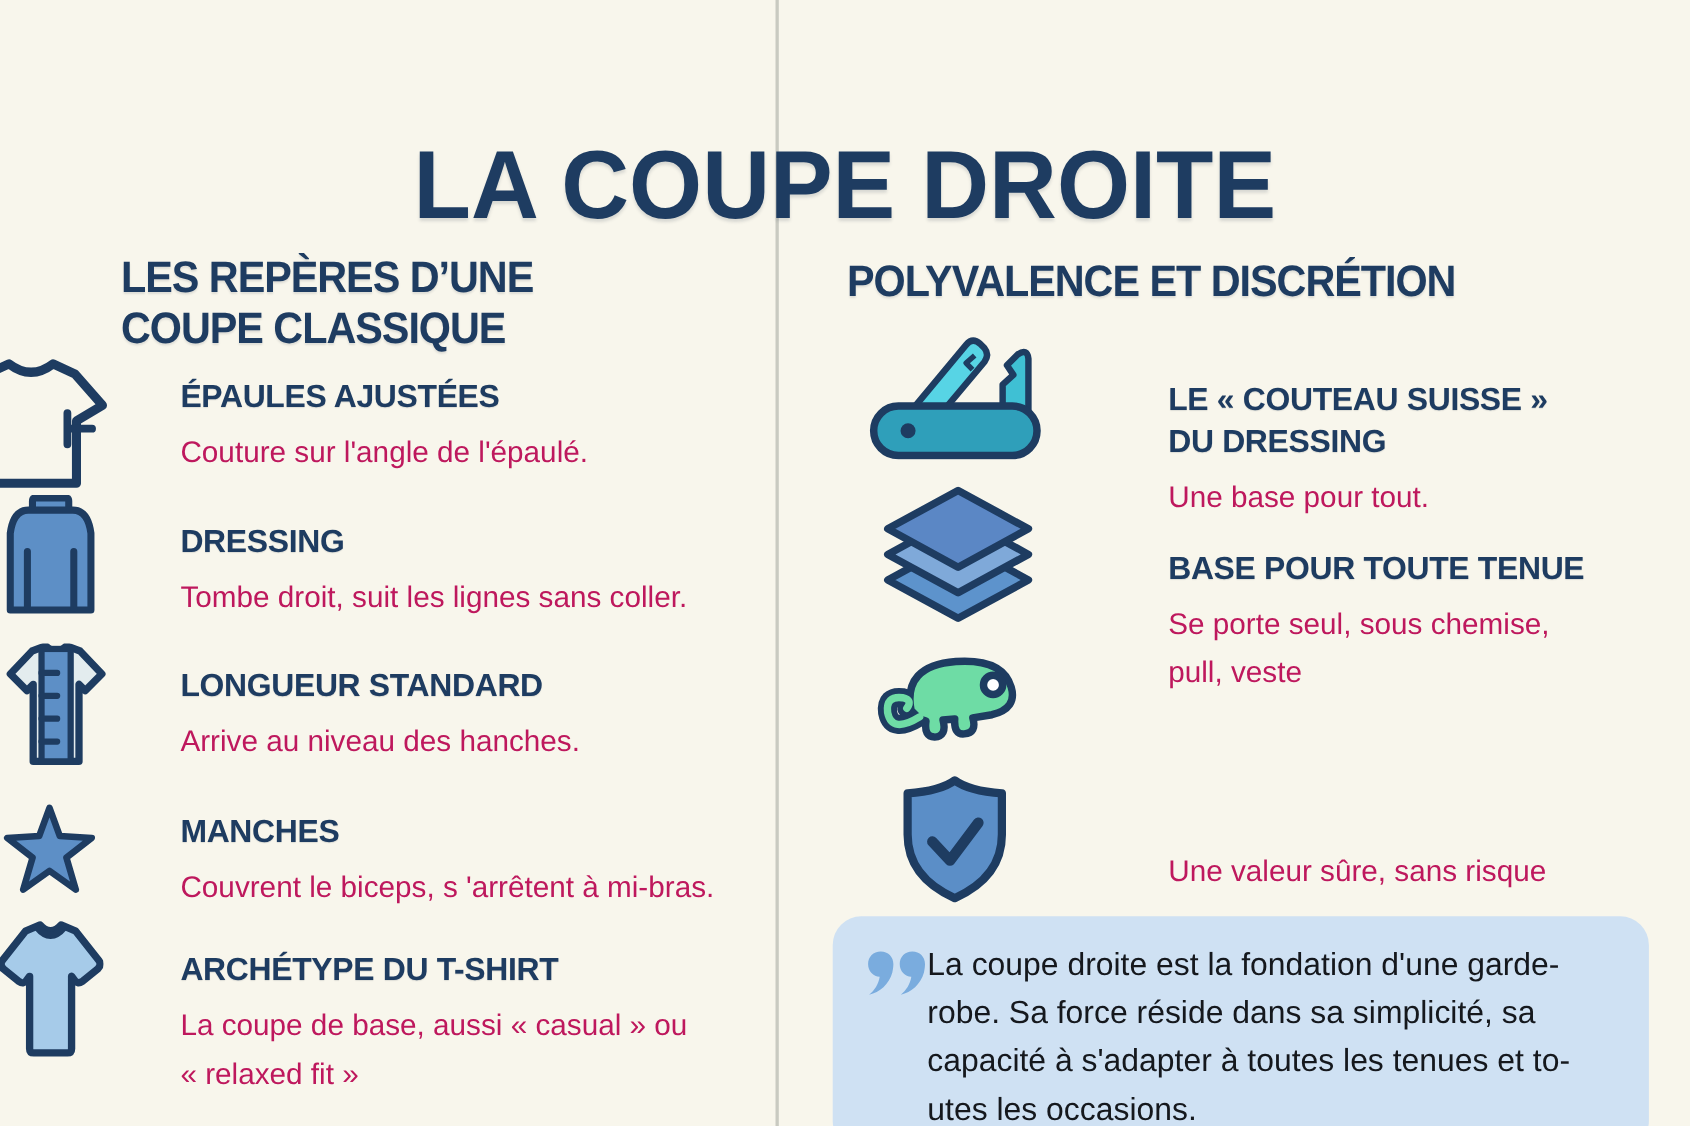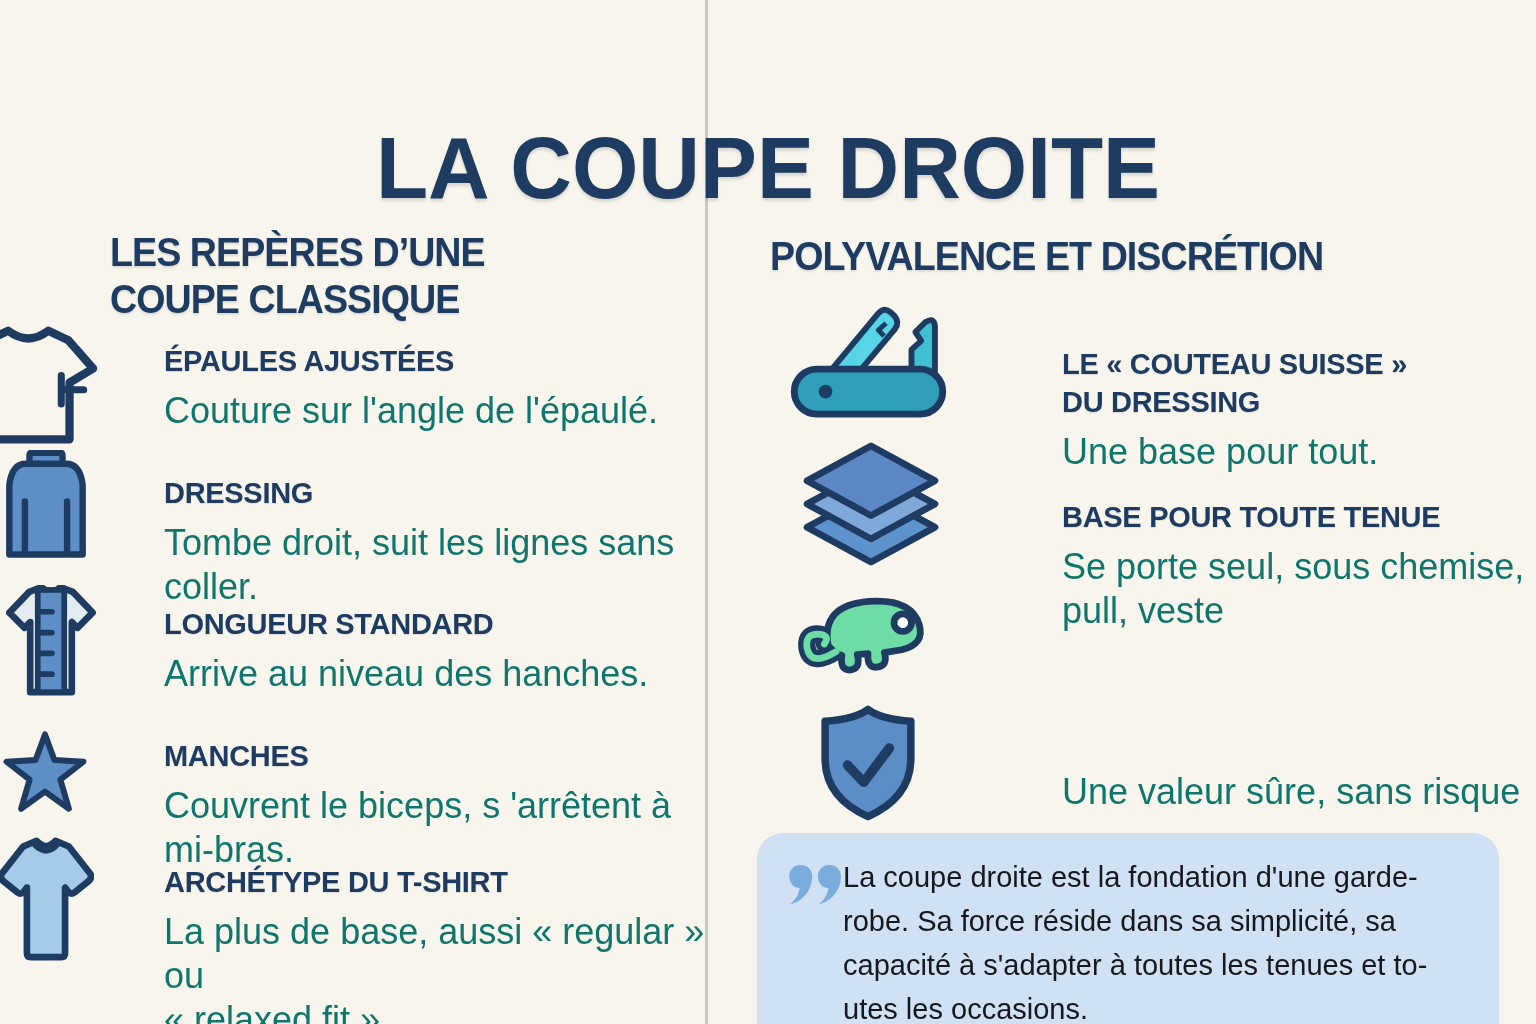--- a/index.html
+++ b/index.html
@@ -27,21 +27,21 @@
   .icon{position:absolute;}
   .txt{position:absolute;top:0;}
   .left-txt{left:164px;width:565px;}
   .right-txt{left:1062px;width:510px;margin-top:48px;}
   .item-title{
     font-size:29px;font-weight:700;color:#1e3c61;line-height:38px;
     letter-spacing:-0.3px;white-space:pre-line;
     text-shadow:0 1px 1px rgba(30,40,60,0.12);
   }
   .item-desc{
-    margin-top:9px;font-size:36px;line-height:44px;color:#0f766e;
+    margin-top:9px;font-size:27px;line-height:44px;color:#be185d;
     white-space:pre-line;
   }
   .quote-box{
     position:absolute;left:757px;top:833px;width:742px;height:212px;
     background:#cfe1f3;border-radius:26px;
   }
   .quote-glyph{position:absolute;left:30px;top:30px;}
   .quote-text{
     position:absolute;left:86px;top:22px;width:625px;
     font-size:29px;line-height:44px;color:#15181d;white-space:pre-line;
@@ -112,21 +112,21 @@
 
 <div class="row" style="top:863px">
   <div class="icon" style="left:-2px;top:-26px">
     <svg width="96" height="124" viewBox="0 0 100 130">
       <path d="M26 10 L40 4 Q50 15 60 4 L74 10 L96 38 Q99 42 95 46 L80 58 Q76 61 73 57 L70 53 L70 122 Q70 126 66 126 L34 126 Q30 126 30 122 L30 53 L27 57 Q24 61 20 58 L5 46 Q1 42 4 38 Z" fill="#a6cbe9" stroke="#1e3c61" stroke-width="7" stroke-linejoin="round"></path>
       <path d="M37 6 Q50 22 63 6" fill="none" stroke="#1e3c61" stroke-width="7"></path>
     </svg>
   </div>
   <div class="txt left-txt">
     <div class="item-title">ARCHÉTYPE DU T-SHIRT</div>
-    <div class="item-desc">La plus de base, aussi « regular » ou
+    <div class="item-desc">La coupe de base, aussi « casual » ou
 « relaxed fit »</div>
   </div>
 </div>
 
 <h2 class="col-heading" style="left:770px;top:200px">POLYVALENCE ET DISCRÉTION</h2>
 
 <div class="row" style="top:297px">
   <div class="icon" style="left:790px;top:-6px">
     <svg width="157" height="127" viewBox="0 0 160 130">
       <path d="M36 88 L90 23 Q96 16 103 22 L107 26 Q112 32 107 39 L60 95 Z" fill="#57d4e5" stroke="#1e3c61" stroke-width="6" stroke-linejoin="round"></path>

